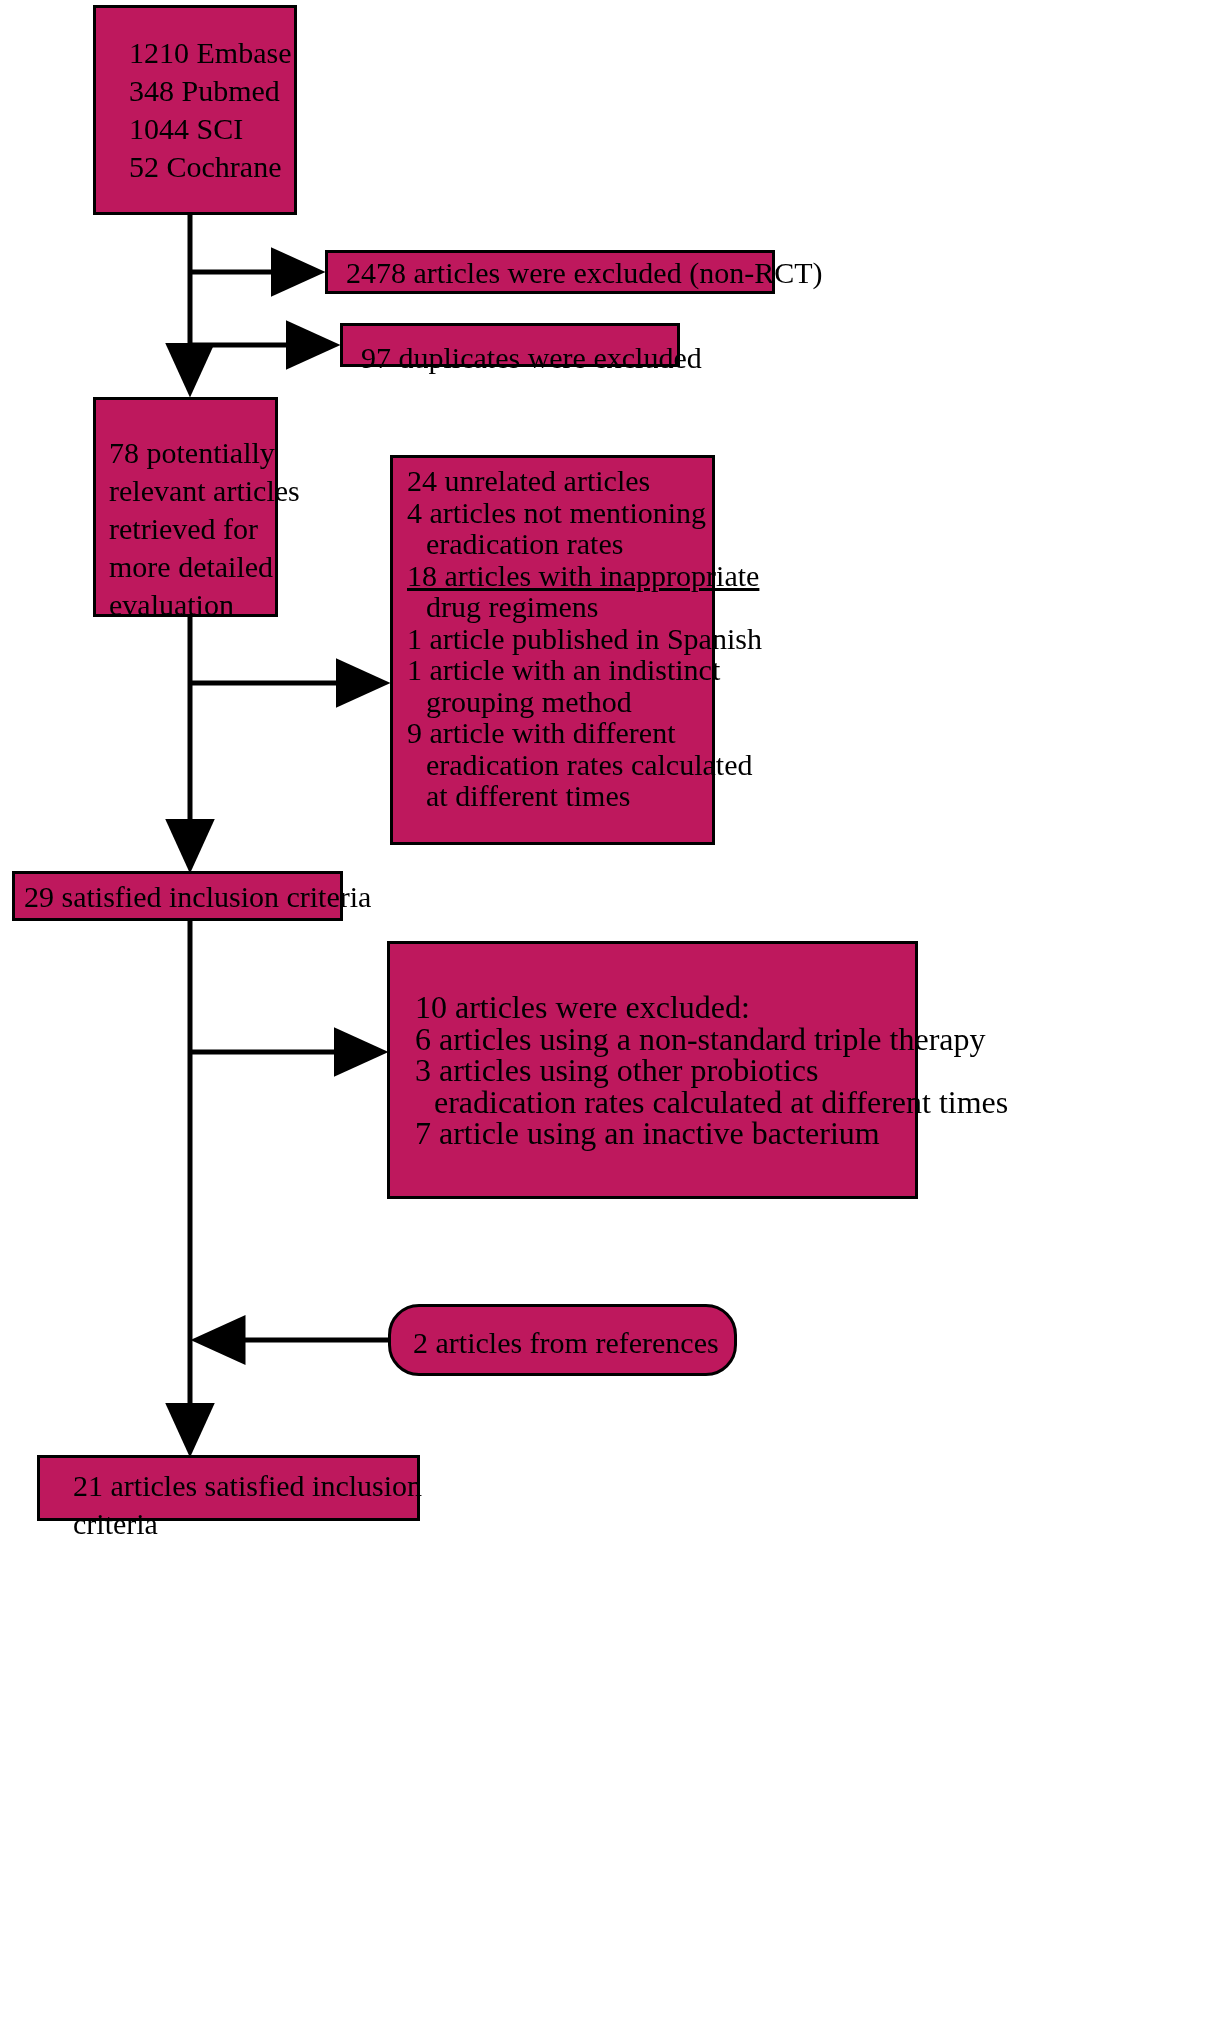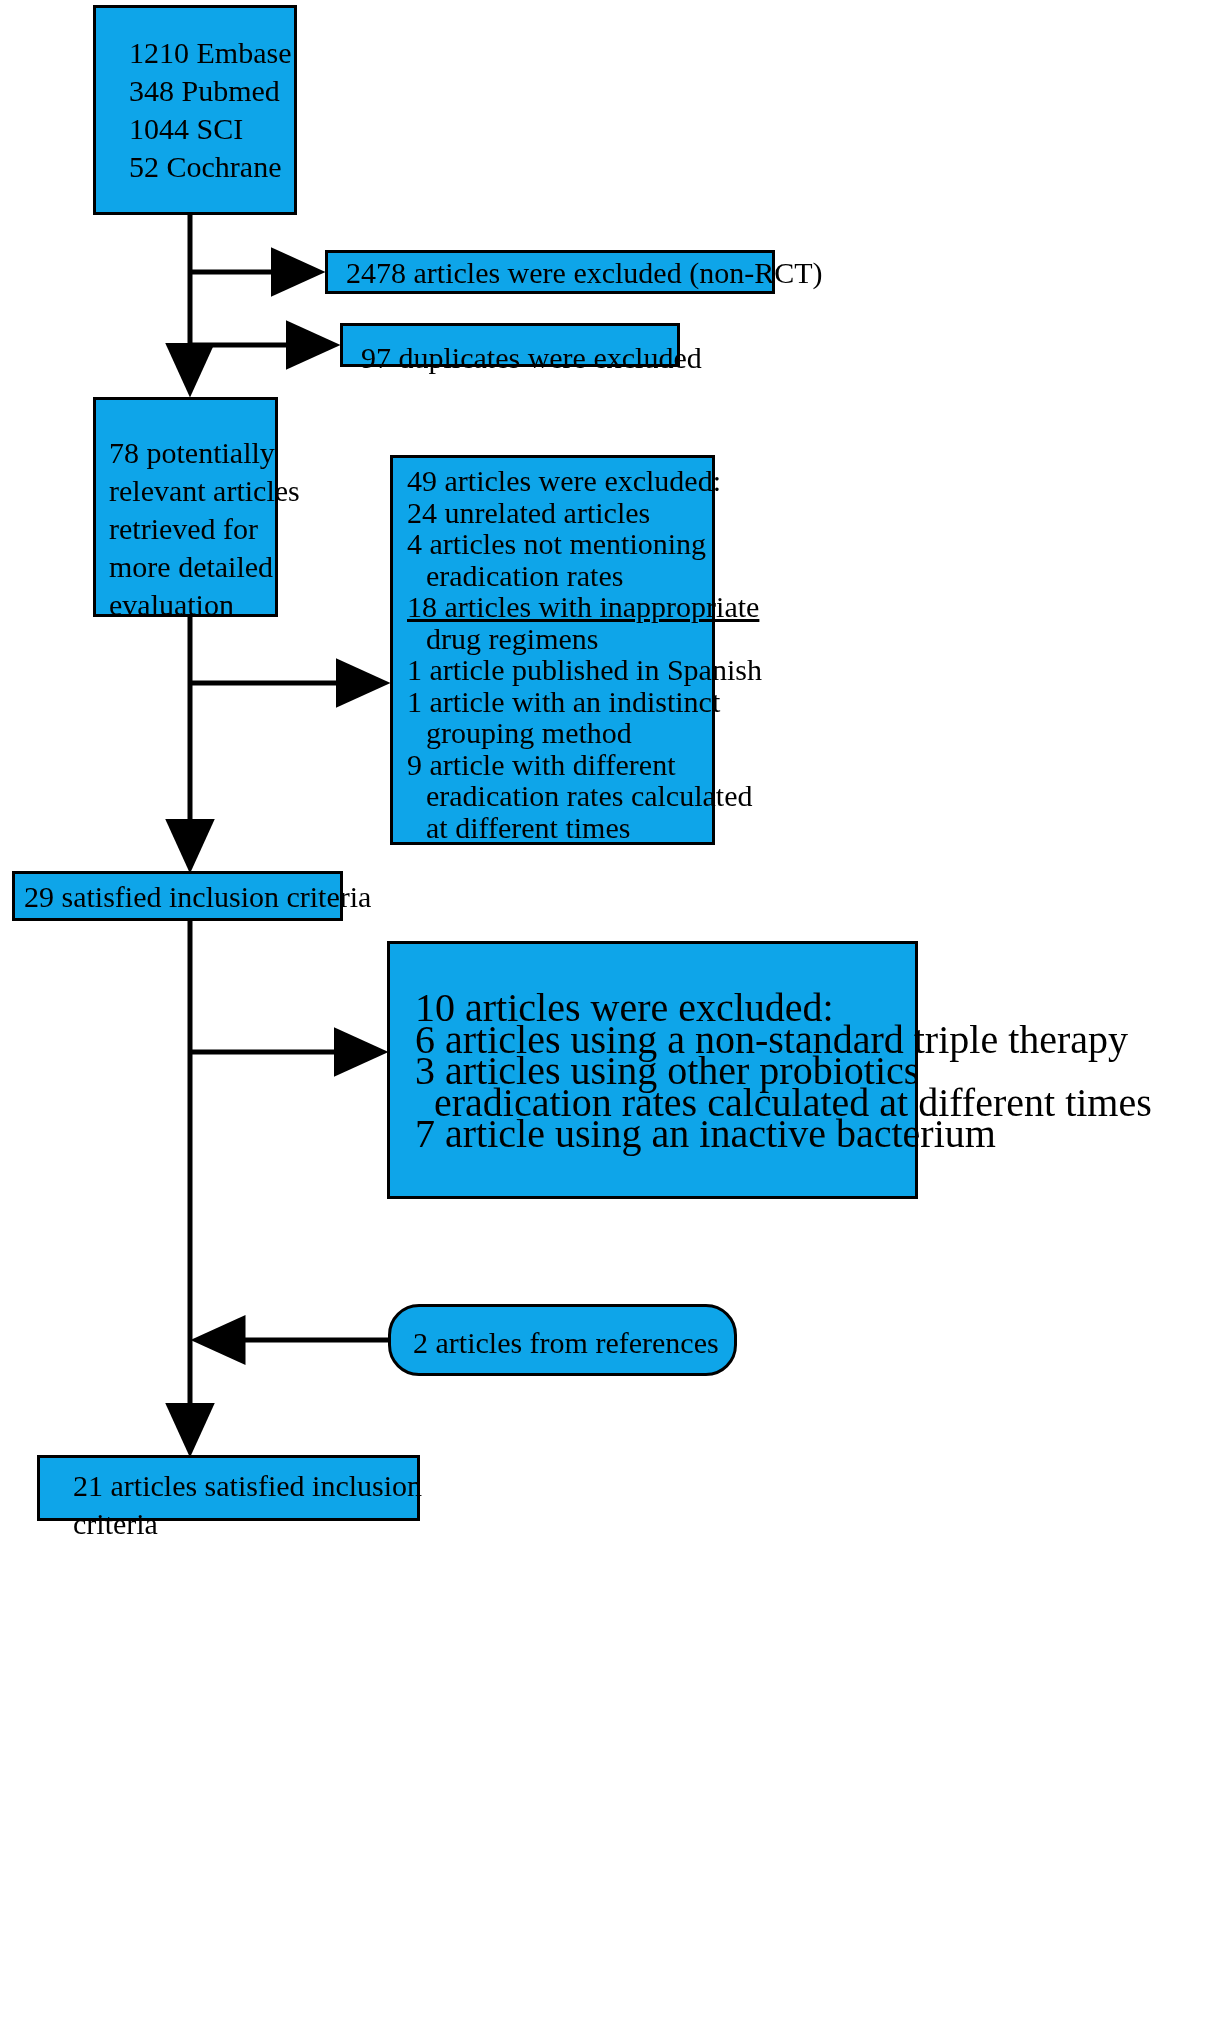--- a/index.html
+++ b/index.html
@@ -1,19 +1,19 @@
 <!DOCTYPE html>
 <html><head>
 <meta charset="utf-8">
 <style>
   html,body{margin:0;padding:0;background:#ffffff;}
   body{width:1217px;height:2034px;position:relative;
        font-family:"Liberation Serif","DejaVu Serif",serif;color:#000;}
   #stage{position:absolute;left:0;top:0;width:1217px;height:2034px;overflow:hidden;}
-  .box{position:absolute;border:3px solid #000;background:#0ea5e9;box-sizing:border-box;}
+  .box{position:absolute;border:3px solid #000;background:#be185d;box-sizing:border-box;}
   .box .txt{position:absolute;left:16px;top:10px;font-size:30px;line-height:38px;white-space:pre;}
   svg.arrows{position:absolute;left:0;top:0;width:1217px;height:2034px;pointer-events:none;}
   .ind{padding-left:19px;display:block;}
 </style>
 </head>
 <body>
 
 <div id="stage">
 
   <svg class="arrows" viewBox="0 0 1217 2034">
@@ -58,41 +58,40 @@
   <div class="box" style="left:93px;top:397px;width:185px;height:220px;">
     <div class="txt" style="left:13px;top:18px;margin-top:16px;">78 potentially
 relevant articles
 retrieved for
 more detailed
 evaluation</div>
   </div>
 
   <div class="box" style="left:390px;top:455px;width:325px;height:390px;">
     <div style="position:absolute;left:14px;top:7px;font-size:30px;line-height:31.5px;white-space:nowrap;">
-      <span style="display:block;">49 articles were excluded:</span>
       <span style="display:block;">24 unrelated articles</span>
       <span style="display:block;">4 articles not mentioning</span>
       <span class="ind">eradication rates</span>
       <span style="display:block;text-decoration:underline;">18 articles with inappropriate</span>
       <span class="ind">drug regimens</span>
       <span style="display:block;">1 article published in Spanish</span>
       <span style="display:block;">1 article with an indistinct</span>
       <span class="ind">grouping method</span>
       <span style="display:block;">9 article with different</span>
       <span class="ind">eradication rates calculated</span>
       <span class="ind">at different times</span>
     </div>
   </div>
 
   <div class="box" style="left:12px;top:871px;width:331px;height:50px;">
     <div class="txt" style="left:9px;top:4px;">29 satisfied inclusion criteria</div>
   </div>
 
   <div class="box" style="left:387px;top:941px;width:531px;height:258px;">
-    <div style="position:absolute;left:25px;top:48px;font-size:40px;line-height:31.5px;white-space:nowrap;">
+    <div style="position:absolute;left:25px;top:48px;font-size:32px;line-height:31.5px;white-space:nowrap;">
       <span style="display:block;">10 articles were excluded:</span>
       <span style="display:block;">6 articles using a non-standard triple therapy</span>
       <span style="display:block;">3 articles using other probiotics</span>
       <span class="ind">eradication rates calculated at different times</span>
       <span style="display:block;">7 article using an inactive bacterium</span>
     </div>
   </div>
 
   <div class="box" style="left:388px;top:1304px;width:349px;height:72px;border-radius:31px;">
     <div class="txt" style="left:22px;top:17px;">2 articles from references</div>

